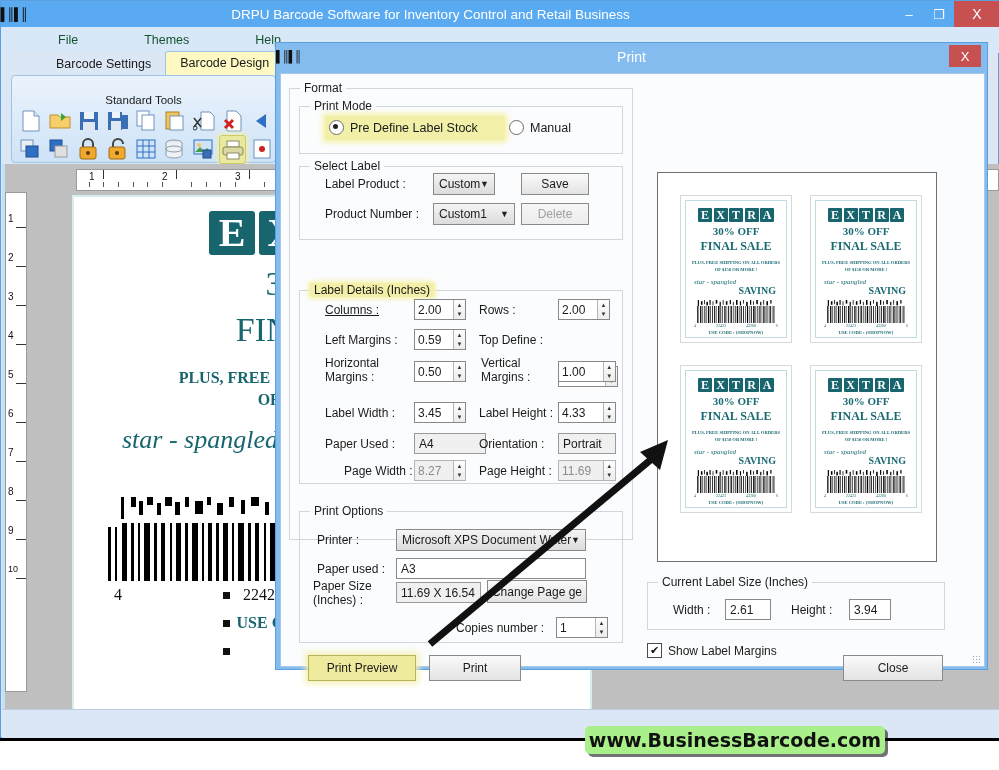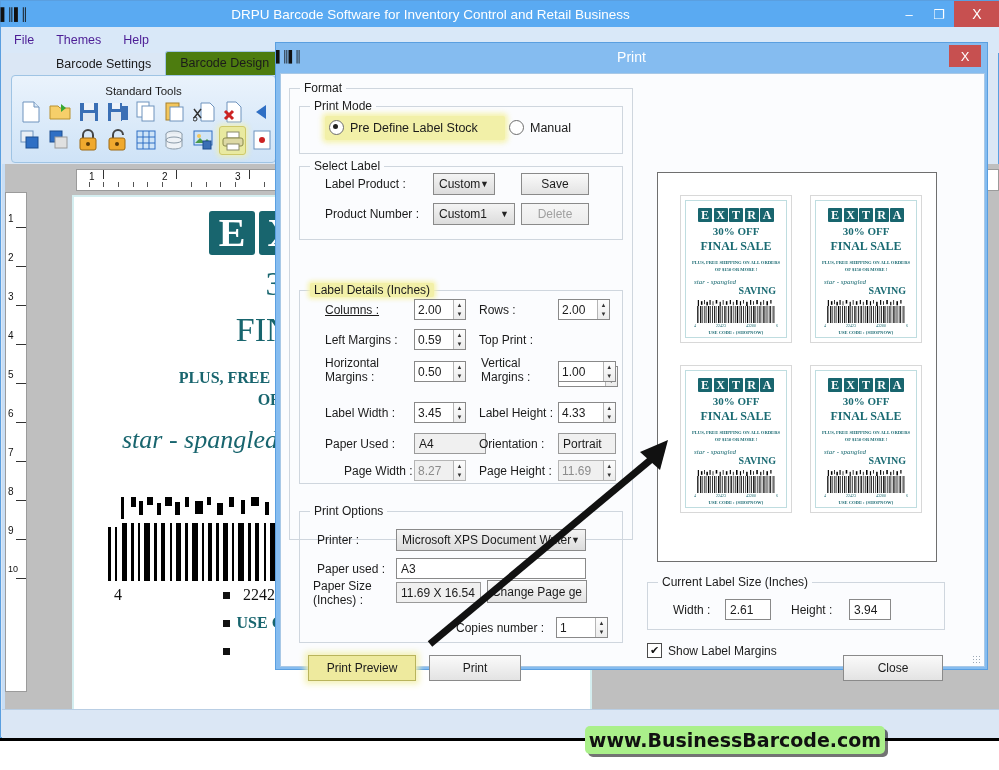--- a/index.html
+++ b/index.html
@@ -34,43 +34,43 @@
     width:30px;display:flex;align-items:center;justify-content:center;
     color:#ffffff;font-size:13px;cursor:default;
   }
   .tb-btn.close{background:#c75050;width:46px;font-size:14px;}
   
   .menubar{
     position:absolute;left:1px;top:26px;width:997px;height:26px;
     background:#d9e8f8;display:flex;align-items:center;padding-left:12px;
     box-sizing:border-box;
   }
-  .menu-item{font-size:12.5px;color:#4c1d95;margin-right:22px;cursor:default;}
+  .menu-item{font-size:12.5px;color:#14532d;margin-right:22px;cursor:default;margin-left:44px;}
   
   .tabbar{
     position:absolute;left:1px;top:50px;width:997px;height:24px;
     display:flex;align-items:flex-end;padding-left:40px;box-sizing:border-box;
   }
   .tab{
     height:22px;line-height:22px;padding:0 14px;font-size:12.5px;color:#1b1b1b;
     background:transparent;border:none;cursor:default;
   }
   .tab.active{
-    background:#4d7c0f;border:1px solid #9fc4e4;border-bottom:none;
+    background:#fef9c3;border:1px solid #9fc4e4;border-bottom:none;
     border-radius:3px 3px 0 0;height:23px;line-height:22px;
   }
   
   .toolpanel{
     position:absolute;left:10px;top:74px;width:265px;height:88px;
     background:linear-gradient(#eaf3fc,#cfe3f7);
     border:1px solid #9fc4e4;border-radius:4px;
     box-sizing:border-box;
   }
   .toolpanel-title{
-    text-align:center;font-size:11.5px;color:#1b1b1b;padding-top:9px;
+    text-align:center;font-size:11.5px;color:#1b1b1b;padding-top:18px;
   }
   .toolrow{display:flex;padding-left:6px;margin-top:1px;gap:3px;}
   .ticon{
     width:27px;height:27px;position:relative;display:flex;
     align-items:center;justify-content:center;cursor:default;
   }
   .ticon.hl{
     background:#e9eaa0;border:1px solid #cfc96a;border-radius:3px;
     box-shadow:0 0 5px 2px rgba(240,240,180,.9);
   }
@@ -684,21 +684,21 @@
     </div>
 
     <div class="fld-label" style="left:44px;top:259px;">Left Margins :</div>
     <div class="spin" style="left:133px;top:255px;width:52px;">
       <input value="0.59" style="">
       <span class="spin-btns">
           <i>▲</i>
           <i>▼</i>
         </span>
     </div>
-    <div class="fld-label" style="left:198px;top:259px;">Top Print :</div>
+    <div class="fld-label" style="left:198px;top:259px;">Top Define :</div>
     <div class="spin" style="left:277px;top:257px;width:60px;margin-top:35px;">
       <input value="0.53" style="">
       <span class="spin-btns">
           <i>▲</i>
           <i>▼</i>
         </span>
     </div>
 
     <div class="fld-label" style="left:44px;top:282px;width:80px;line-height:14px;">Horizontal Margins :</div>
     <div class="spin" style="left:133px;top:287px;width:52px;">

